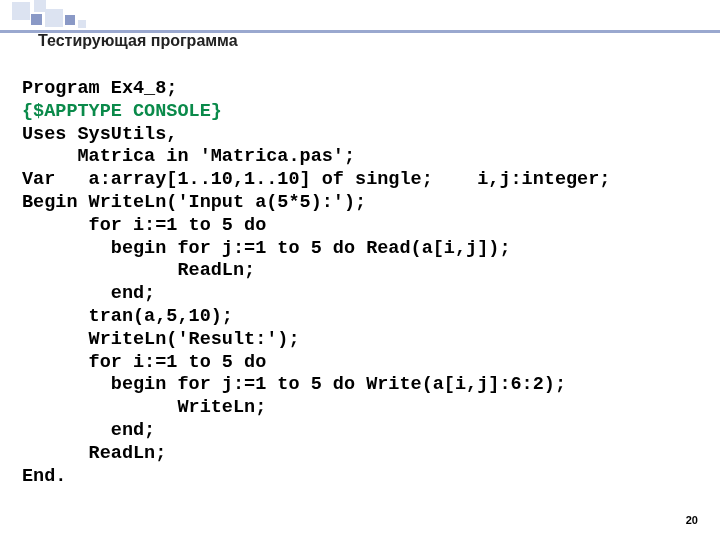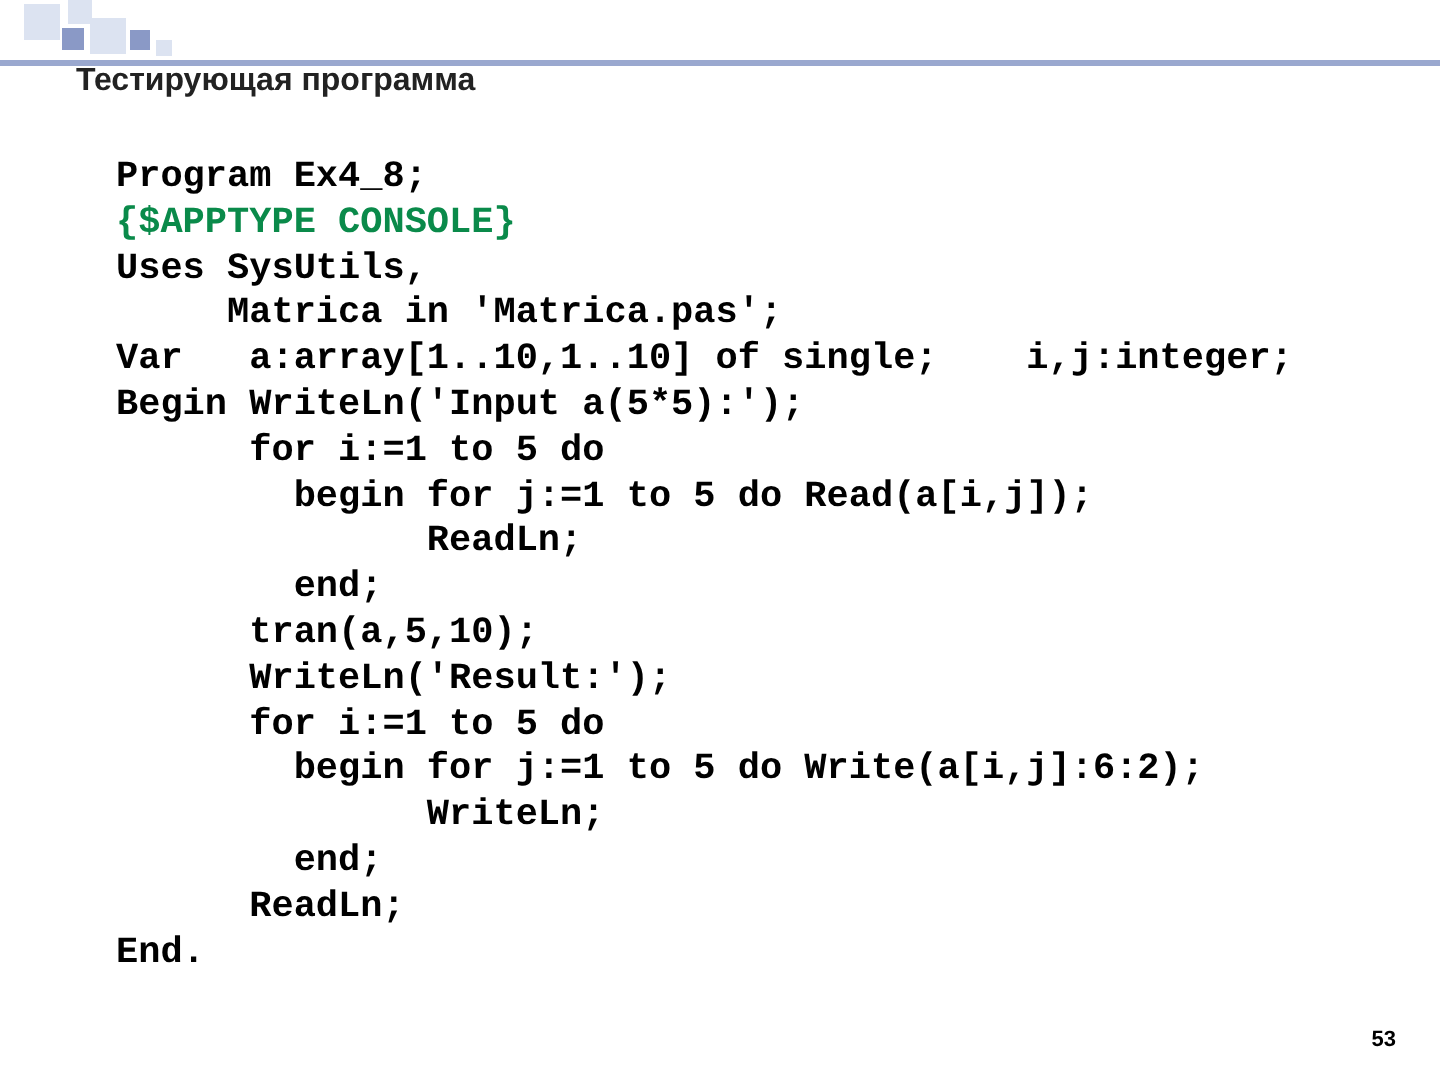--- a/index.html
+++ b/index.html
@@ -40,21 +40,20 @@
   .code {
     position: absolute;
     top: 78px;
     left: 22px;
     font-family: "Courier New", monospace;
     font-size: 18.5px;
     font-weight: bold;
     color: #000;
     line-height: 22.8px;
     white-space: pre;
-    margin-left: 36px;
   }
   .green { color: #0a8a4a; }
   .pagenum {
     position: absolute;
     bottom: 14px;
     right: 22px;
     font-size: 11px;
     font-weight: bold;
     color: #000;
   }
@@ -86,13 +85,13 @@
 <span>        end;</span>
 <span>      tran(a,5,10);</span>
 <span>      WriteLn('Result:');</span>
 <span>      for i:=1 to 5 do</span>
 <span>        begin for j:=1 to 5 do Write(a[i,j]:6:2);</span>
 <span>              WriteLn;</span>
 <span>        end;</span>
 <span>      ReadLn;</span>
 <span>End.</span></div>
 
-<div class="pagenum">53</div>
+<div class="pagenum">20</div>
 
 </body></html>

